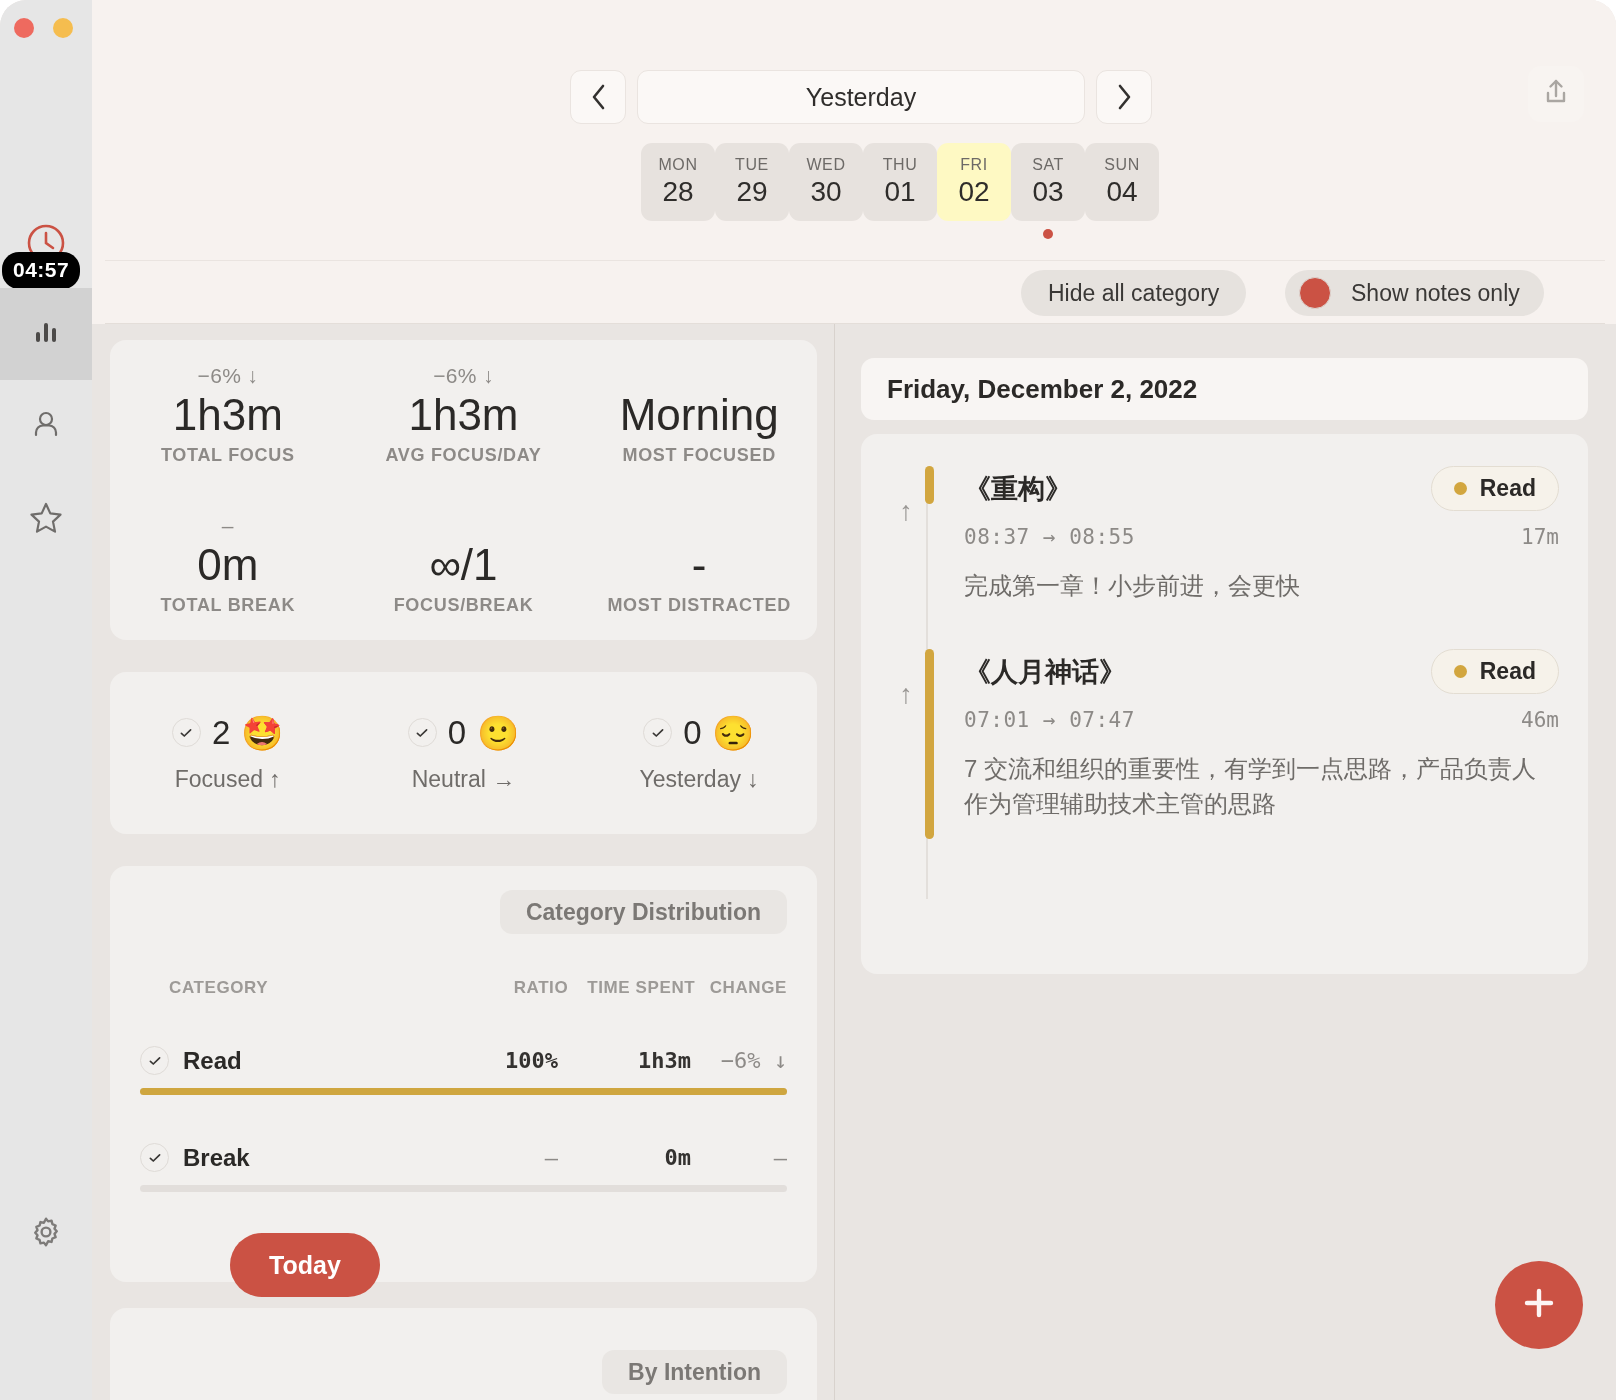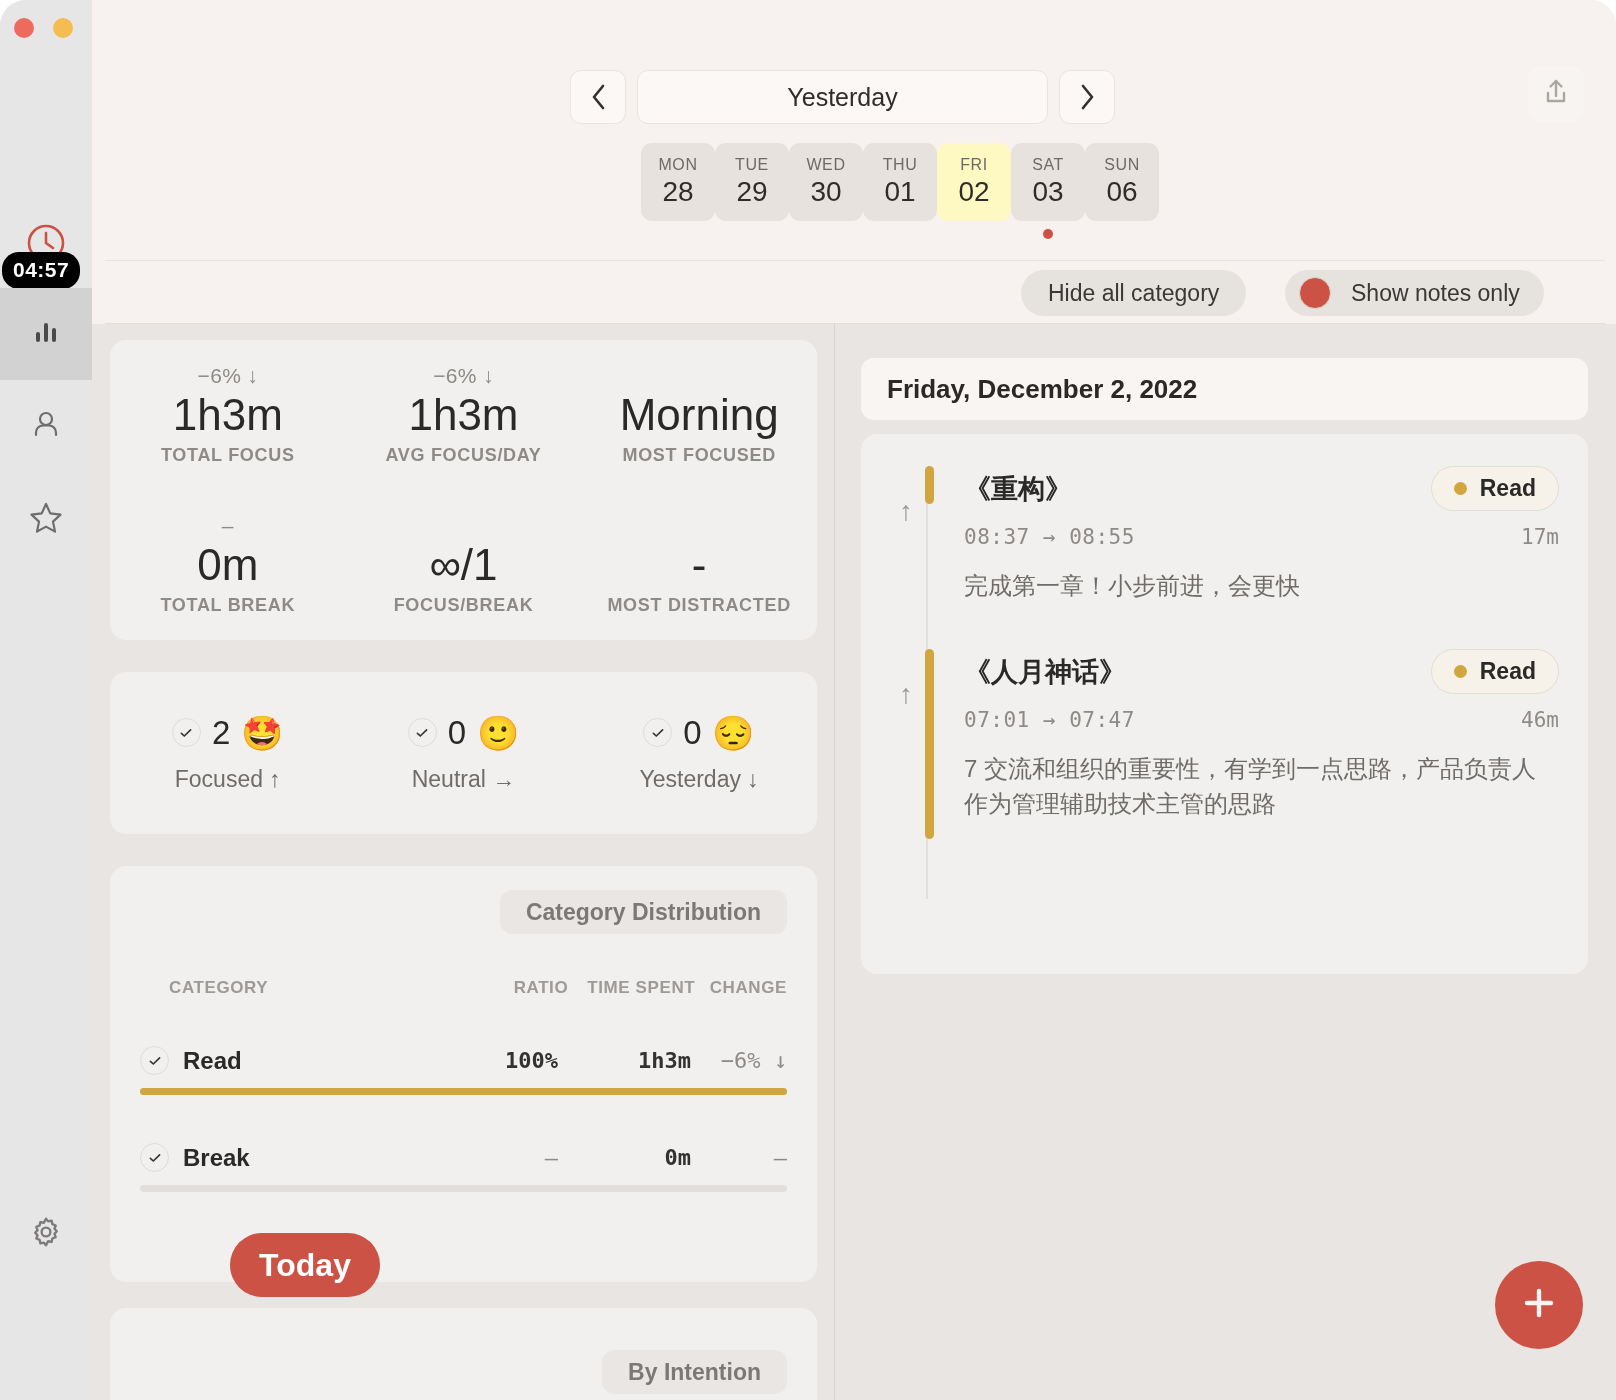--- a/index.html
+++ b/index.html
@@ -74,21 +74,21 @@
   }
   .nav-arrow {
     width: 56px; height: 54px;
     background: #fbf8f6; border: 1px solid #eae4e0;
     border-radius: 11px;
     display: flex; align-items: center; justify-content: center;
     font-size: 27px; color: #33312f; line-height: 1;
     cursor: pointer;
   }
   .date-pill {
-    width: 411px; height: 54px;
+    width: 448px; height: 54px;
     background: #fbf8f6; border: 1px solid #eae4e0;
     border-radius: 11px;
     display: flex; align-items: center; justify-content: center;
     font-size: 25px; color: #2f2d2b;
     cursor: pointer;
   }
 
   .week-strip {
     position: absolute; left: 549px; top: 143px;
     display: flex; 
@@ -201,21 +201,21 @@
   .cat-val { font-size: 22px; font-weight: 700; color: #343230; font-family: "DejaVu Sans Mono", monospace; }
   .cat-val.muted { color: #8d8a87; font-weight: 400; }
   .cat-bar { height: 7px; border-radius: 4px; margin-top: 13px; background: #e2dedb; }
   .cat-bar-fill { height: 100%; border-radius: 4px; }
 
   #today-button {
     position: absolute; left: 138px; top: 1233px;
     width: 150px; height: 64px;
     background: #cb5244; border-radius: 32px;
     display: flex; align-items: center; justify-content: center;
-    color: #fff; font-size: 32px; font-weight: 700;
+    color: #fff; font-size: 25px; font-weight: 700;
     cursor: pointer; z-index: 5;
   }
 
   
   #intention-card { position: absolute; left: 18px; top: 984px; width: 707px; height: 110px; overflow: hidden; }
   #intention-chip {
     position: absolute; right: 30px; top: 42px;
     height: 44px; padding: 0 26px;
     background: #e9e6e3; border-radius: 12px;
     display: flex; align-items: center;
@@ -371,21 +371,21 @@
             <div class="day-dow">FRI</div>
             <div class="day-num">02</div>
           </div>
           <div class="day-cell">
             <div class="day-dow">SAT</div>
             <div class="day-num">03</div>
             <div class="day-dot"></div>
           </div>
           <div class="day-cell">
             <div class="day-dow">SUN</div>
-            <div class="day-num">06</div>
+            <div class="day-num">04</div>
           </div>
         </div>
 
       <div id="share-btn">
         <span>
           <svg width="30" height="30" viewBox="0 0 30 30">
             <path d="M15 4 L15 19" fill="none" stroke="#aaa6a2" stroke-width="2.4" stroke-linecap="round"></path>
             <path d="M9.5 9.5 L15 4 L20.5 9.5" fill="none" stroke="#aaa6a2" stroke-width="2.4" stroke-linecap="round" stroke-linejoin="round"></path>
             <path d="M7 16 V24 H23 V16" fill="none" stroke="#aaa6a2" stroke-width="2.4" stroke-linecap="round" stroke-linejoin="round"></path>
           </svg>

